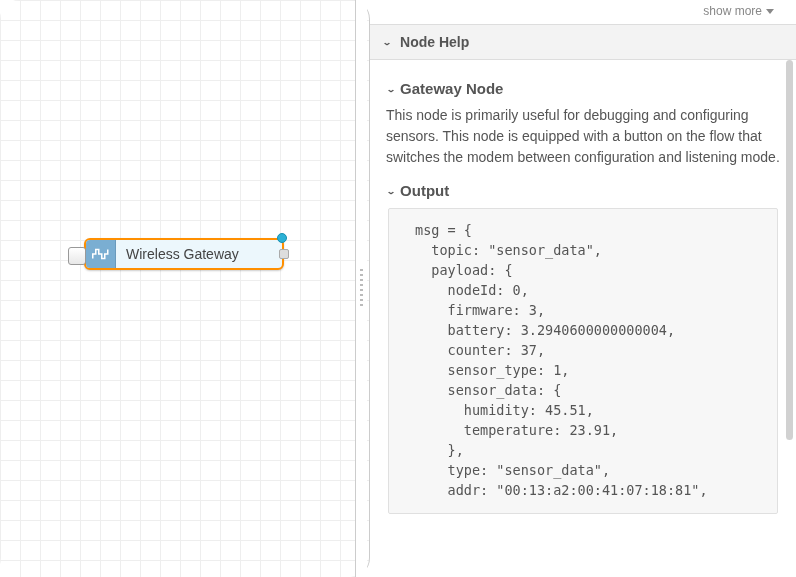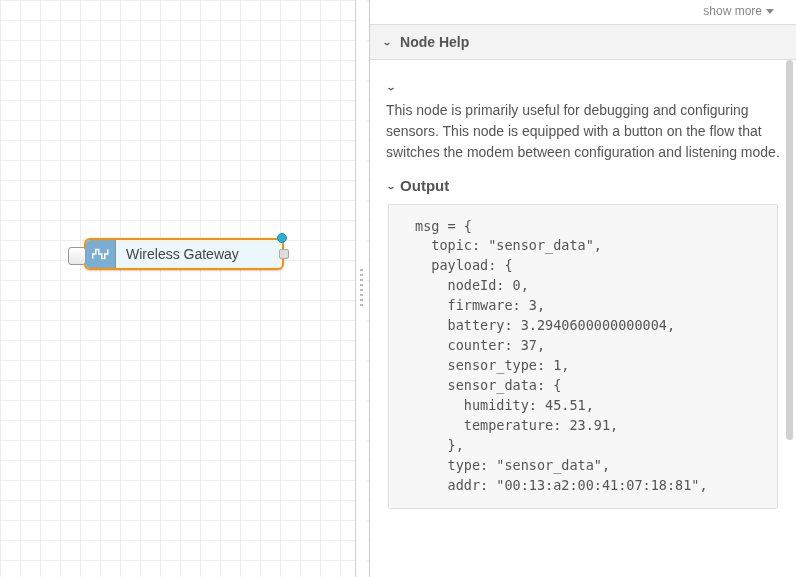--- a/index.html
+++ b/index.html
@@ -9,20 +9,21 @@
   
   .canvas {
     width: 370px; height: 100%;
     background-color: #fff;
     background-image:
       linear-gradient(#eee 1px, transparent 1px),
       linear-gradient(90deg, #eee 1px, transparent 1px);
     background-size: 20px 20px;
     position: relative;
     border-right: 1px solid #ccc;
+    border-radius: 19px;
   }
   .thin-gutter {
     position: absolute; left: 355px; top: 0; width: 12px; height: 100%;
     border-left: 1px solid #ccc;
     background: #fff;
     display:flex; align-items:center; justify-content:center;
   }
   .thin-gutter .grip {
     width: 3px; height: 40px;
     background: repeating-linear-gradient(#bbb, #bbb 2px, transparent 2px, transparent 5px);
@@ -141,20 +142,21 @@
     </div>
 
     <div class="section-header">
       <span class="chev">⌄</span>
       <span>Node Help</span>
     </div>
 
     <div class="content">
       <h3>
         <span class="chev">⌄</span>
+        <span>Gateway Node</span>
       </h3>
       <p>This node is primarily useful for debugging and configuring sensors. This node is equipped with a button on the flow that switches the modem between configuration and listening mode.</p>
 
       <h3>
         <span class="chev">⌄</span>
         <span>Output</span>
       </h3>
 
       <div class="codeblock">msg = {
   topic: "sensor_data",

